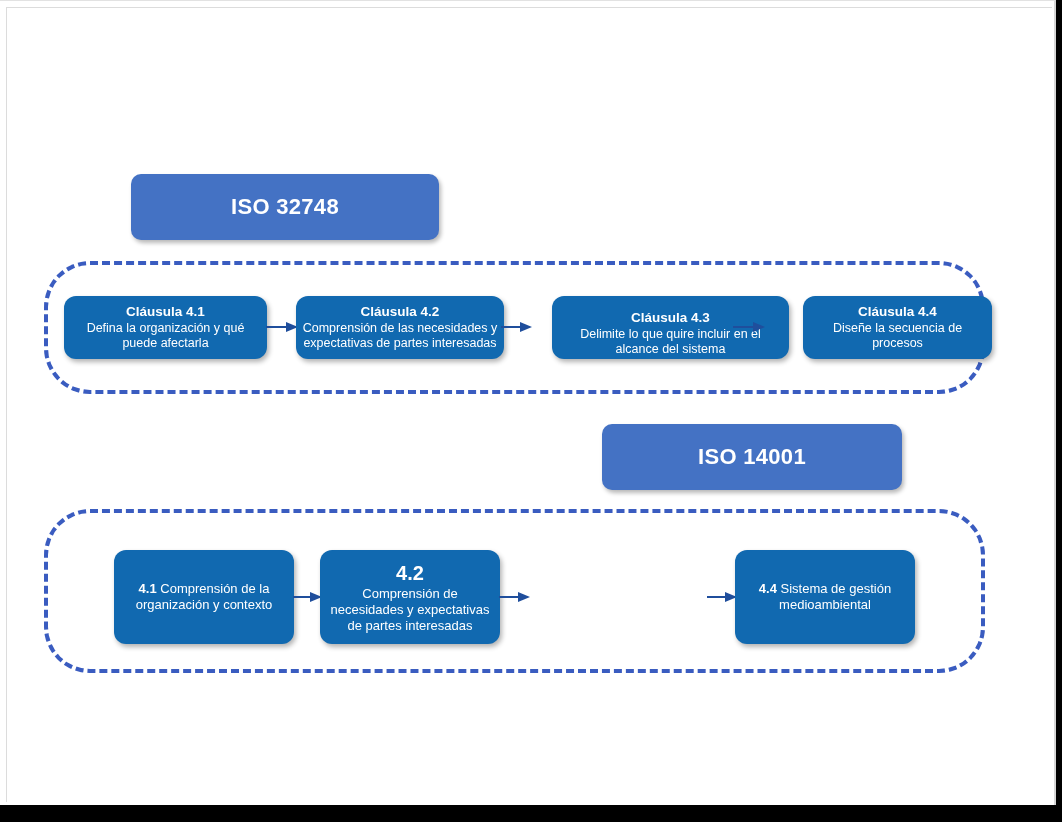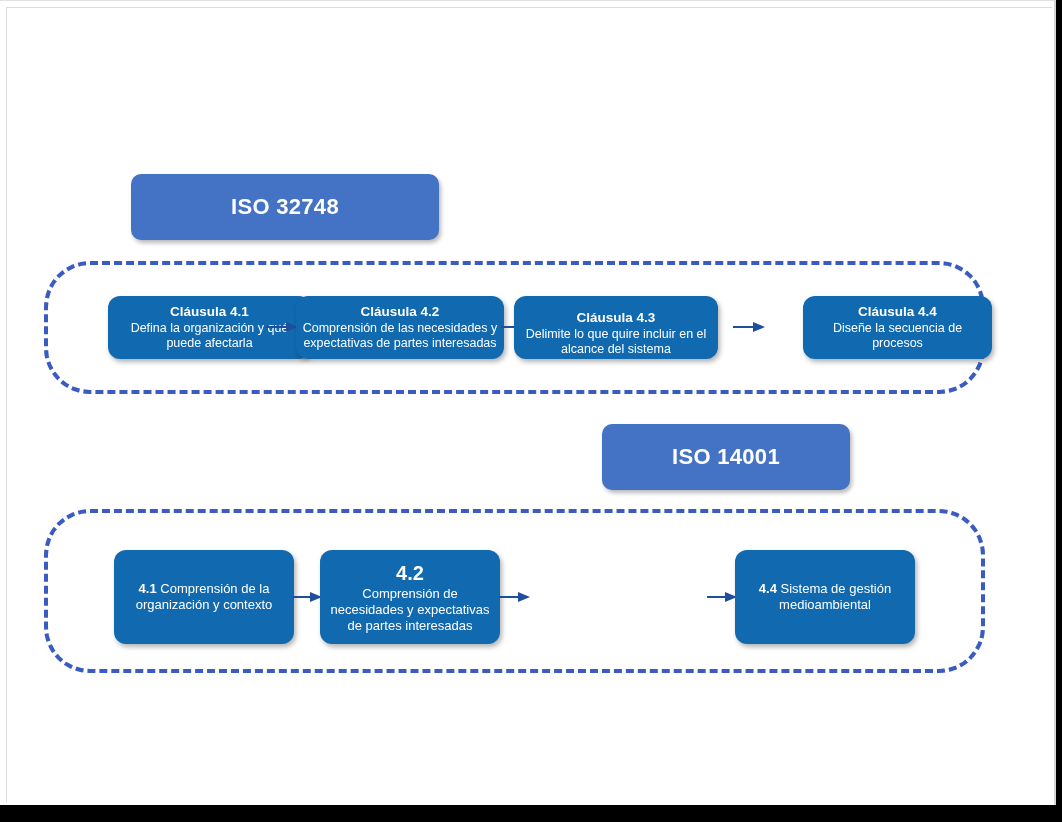--- a/index.html
+++ b/index.html
@@ -59,21 +59,21 @@
     color: #ffffff;
     font-size: 22px;
     font-weight: bold;
     display: flex;
     align-items: center;
     justify-content: center;
     letter-spacing: 0.3px;
     box-shadow: 2px 3px 4px rgba(0,0,0,0.28);
   }
   #iso45001-title { left: 131px; top: 173px; width: 308px; height: 66px; }
-  #iso14001-title { left: 602px; top: 423px; width: 248px; height: 66px; }
+  #iso14001-title { left: 602px; top: 423px; width: 300px; height: 66px; }
 
   
   .dashed-group {
     position: absolute;
     border: 4px dashed #3a5cc0;
     border-radius: 46px;
     box-sizing: border-box;
   }
   #group-45001 { left: 44px; top: 260px; width: 941px; height: 133px; }
   #group-14001 { left: 44px; top: 508px; width: 941px; height: 164px; }
@@ -100,23 +100,23 @@
   }
   .clause-box .desc-line {
     display: block;
     font-size: 12.5px;
   }
   .clause-box .code-inline { font-weight: bold; }
 
   
   .row1 { height: 63px; top: 295px; }
   .row1 .inner { overflow: visible; }
-  #r1-box1 { left: 64px;  width: 203px; margin-left: 44px; }
+  #r1-box1 { left: 64px;  width: 203px; }
   #r1-box2 { left: 296px; width: 208px; }
-  #r1-box3 { left: 514px; width: 204px; }
+  #r1-box3 { left: 552px; width: 237px; }
   #r1-box4 { left: 763px; width: 189px; margin-left: 40px; }
   #r1-box3 .inner { position: relative; top: 6px; }
 
   
   .row2 { height: 94px; top: 549px; }
   #r2-box1 { left: 114px; width: 180px; }
   #r2-box2 { left: 320px; width: 180px; }
   #r2-box3 { left: 528px; width: 180px; }
   #r2-box4 { left: 735px; width: 180px; }
   .row2 .code-line { font-size: 20px; }

